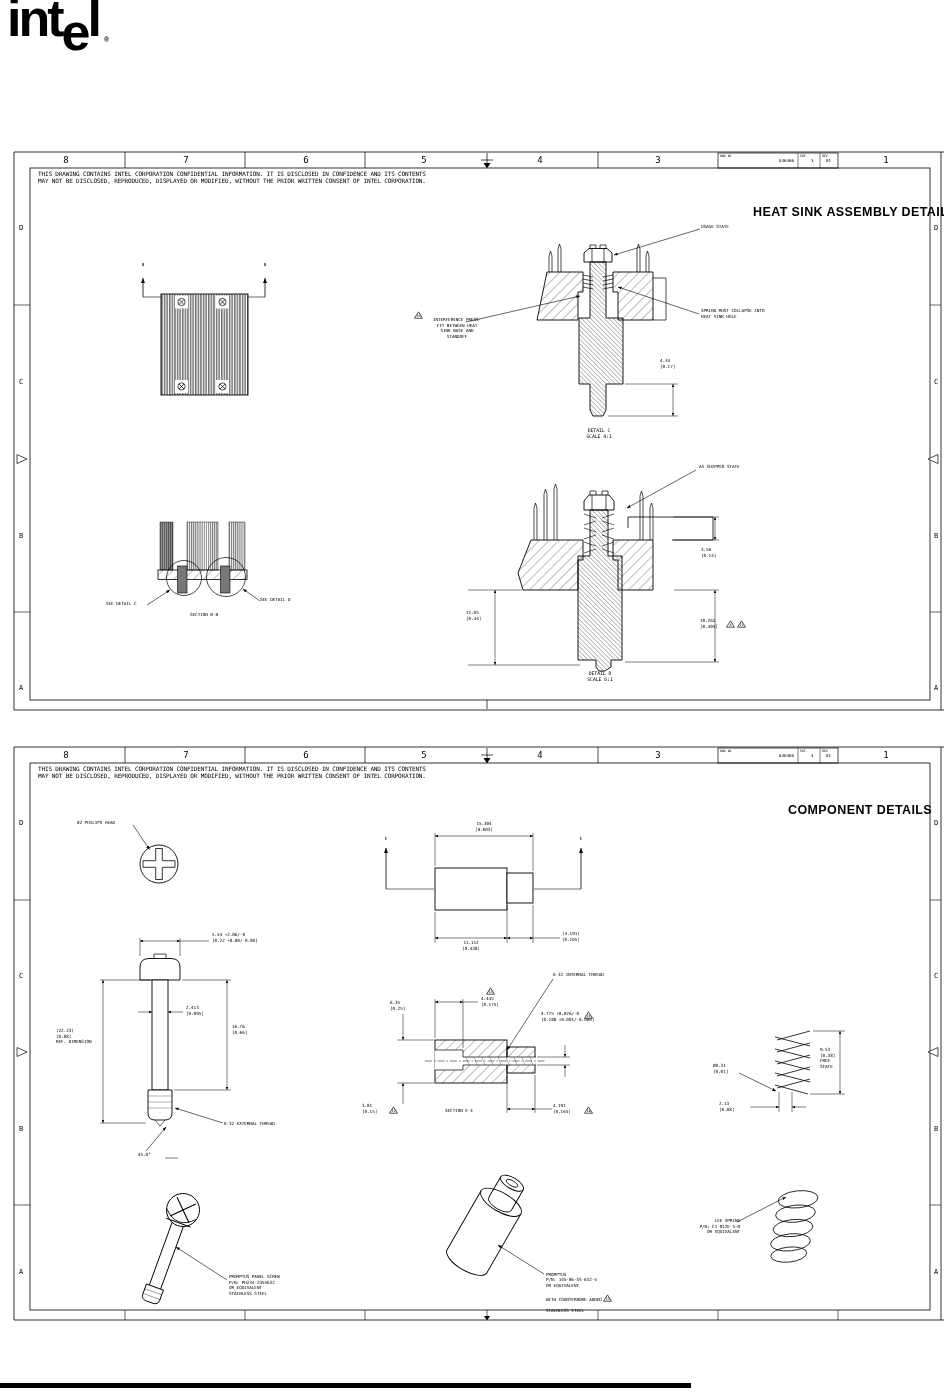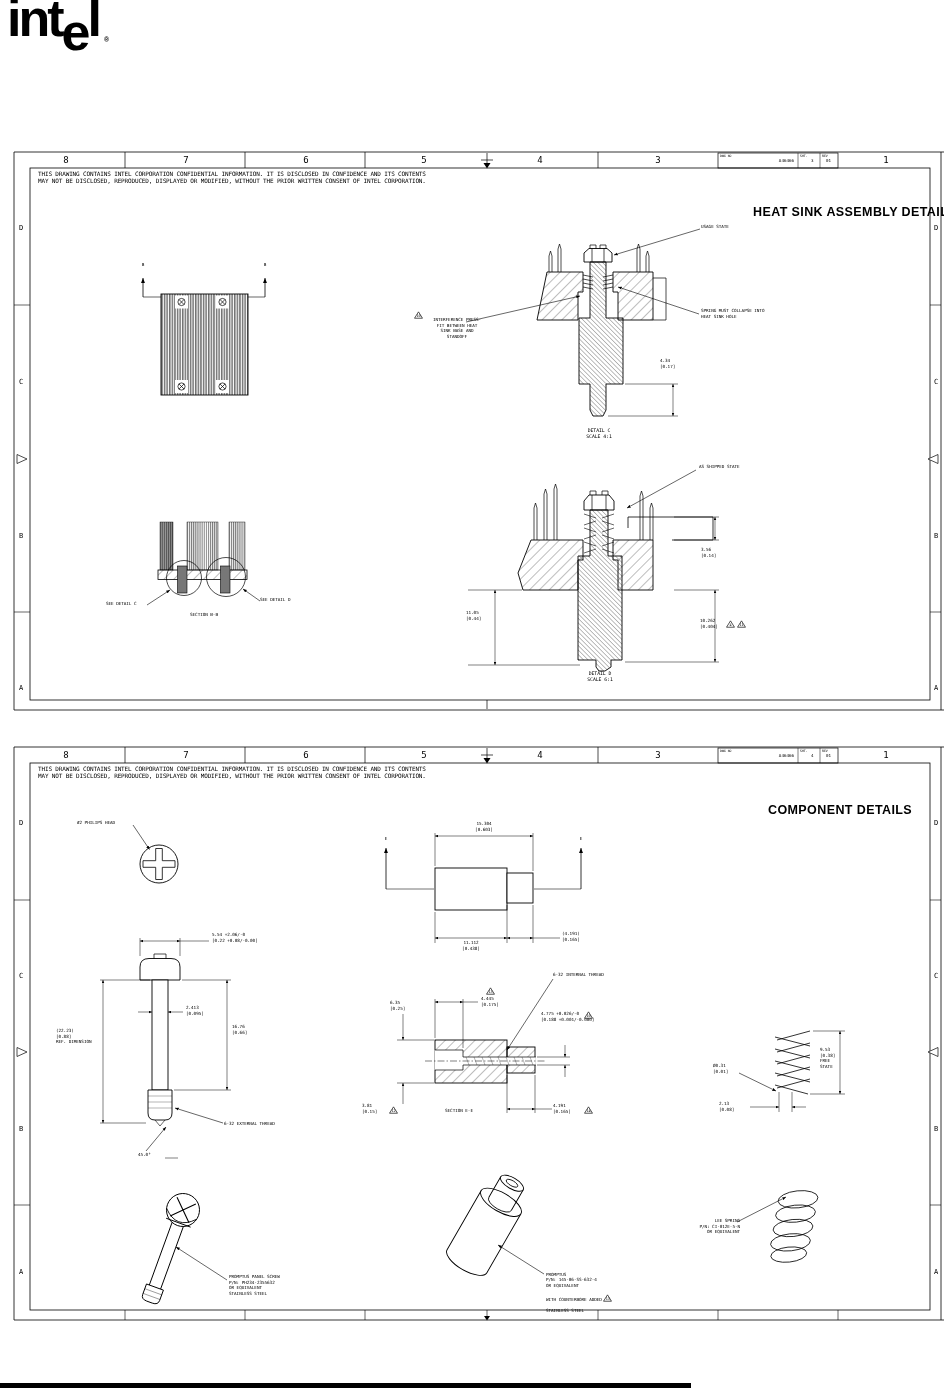--- a/index.html
+++ b/index.html
@@ -344,21 +344,21 @@
       <svg viewBox="0 0 12 10">
         <path d="M6,0.8 L11.3,9.3 L0.7,9.3 Z" fill="#fff" stroke="#000" stroke-width="0.9"></path>
       </svg>
       <i>11</i>
     </span>
   <div class="lbl cap" style="left:600px;top:671px">DETAIL D
 SCALE 6:1</div>
 
   <div class="conf" style="left:38px;top:765px">THIS DRAWING CONTAINS INTEL CORPORATION CONFIDENTIAL INFORMATION. IT IS DISCLOSED IN CONFIDENCE AND ITS CONTENTS
 MAY NOT BE DISCLOSED, REPRODUCED, DISPLAYED OR MODIFIED, WITHOUT THE PRIOR WRITTEN CONSENT OF INTEL CORPORATION.</div>
-  <div class="sheet-title" style="left:768px;top:803px">COMPONENT DETAILS</div>
+  <div class="sheet-title" style="left:788px;top:803px">COMPONENT DETAILS</div>
 
   <div class="zn" style="left:66px;top:755px">8</div>
   <div class="zn" style="left:186px;top:755px">7</div>
   <div class="zn" style="left:306px;top:755px">6</div>
   <div class="zn" style="left:424px;top:755px">5</div>
   <div class="zn" style="left:540px;top:755px">4</div>
   <div class="zn" style="left:658px;top:755px">3</div>
   <div class="zn" style="left:886px;top:755px">1</div>
   <div class="zl" style="left:21px;top:823px">D</div>
   <div class="zl" style="left:21px;top:976px">C</div>

